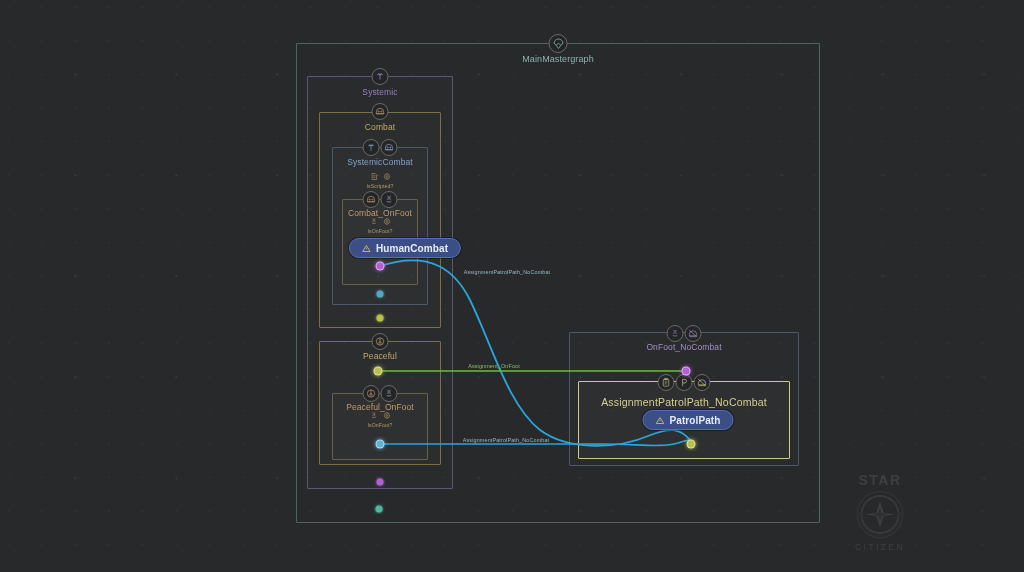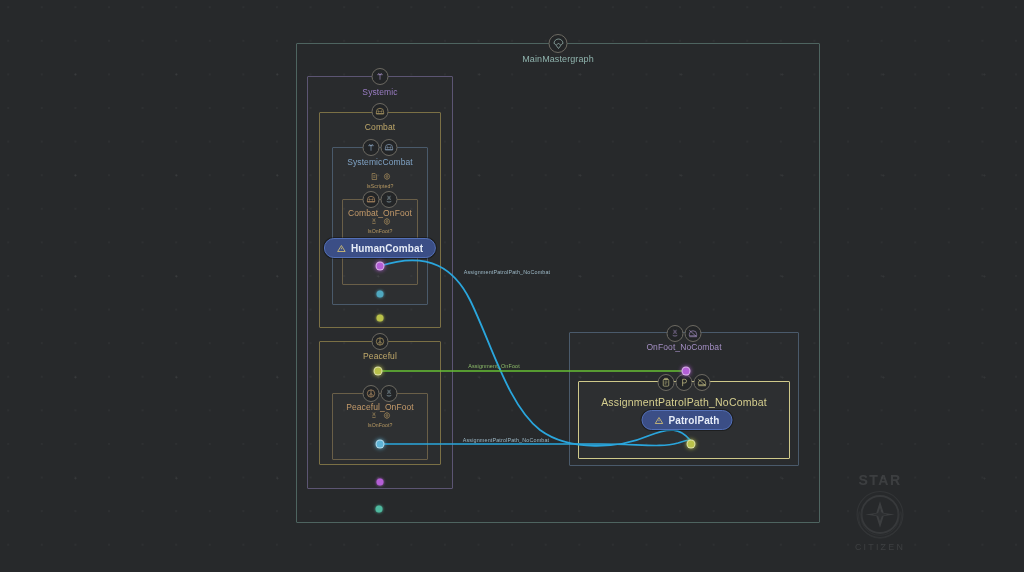--- a/index.html
+++ b/index.html
@@ -183,20 +183,21 @@
     border: 1px solid #5370b8;
     border-radius: 11px;
     height: 20px;
     display: flex;
     align-items: center;
     gap: 5px;
     padding: 0 12px;
     box-sizing: border-box;
     z-index: 7;
     box-shadow: 0 0 0 1px rgba(0,0,0,0.35);
+    margin-left: 25px;
   }
   .pill-text {
     font-size: 10px;
     color: #e6ecf7;
     font-weight: bold;
     letter-spacing: 0.1px;
     white-space: nowrap;
   }
 
   
@@ -477,21 +478,21 @@
 
   <div class="pill" style="left:380px; top:238px;">
     <svg width="9" height="9" viewBox="0 0 24 24" fill="none" stroke="#e8cf72" stroke-width="2">
       <path d="M12 4 22 20H2z"></path>
         <path d="M12 10v4"></path>
         <path d="M12 17h.01"></path>
     </svg>
     <span class="pill-text">HumanCombat</span>
   </div>
 
-  <div class="pill" style="left:687px; top:410px;">
+  <div class="pill" style="left:663px; top:410px;">
     <svg width="9" height="9" viewBox="0 0 24 24" fill="none" stroke="#e8cf72" stroke-width="2">
       <path d="M12 4 22 20H2z"></path>
         <path d="M12 10v4"></path>
         <path d="M12 17h.01"></path>
     </svg>
     <span class="pill-text">PatrolPath</span>
   </div>
 
   <div class="port ring" style="left:380px; top:266px; background:#b45fd6; box-shadow:0 0 4px #b45fd6;"></div>
   <div class="port ring" style="left:378px; top:371px; background:#b9c14a; box-shadow:0 0 4px #b9c14a;"></div>

